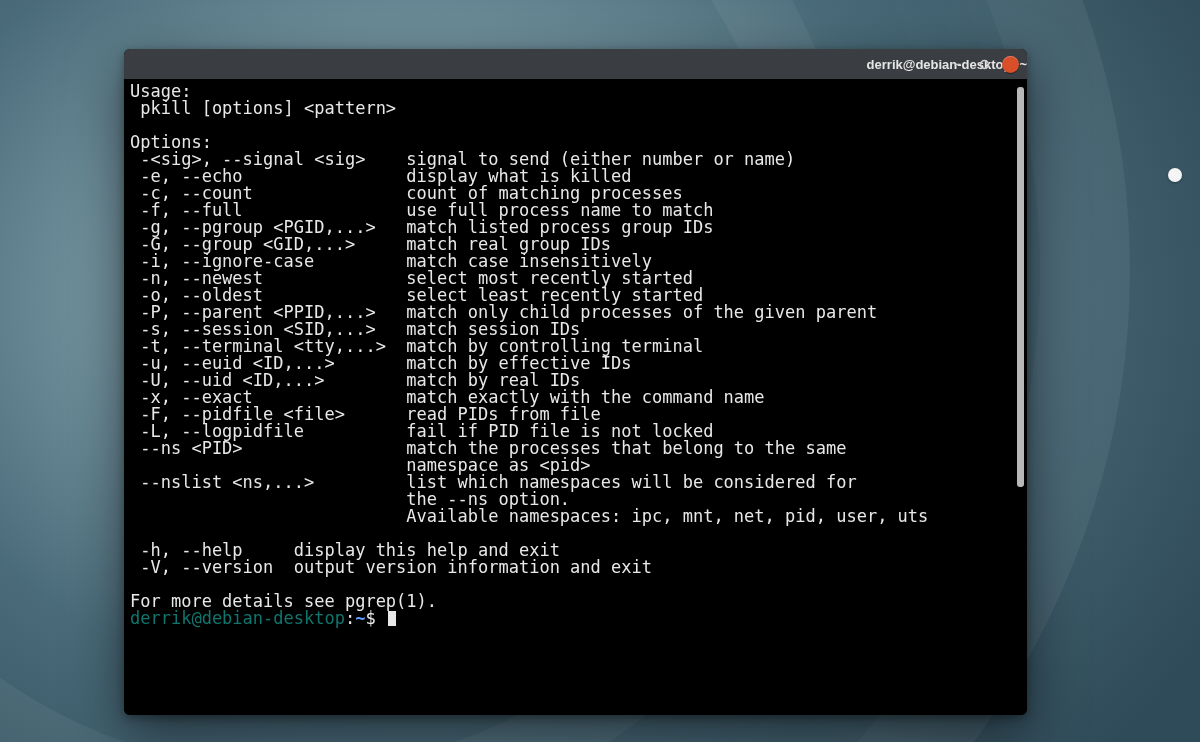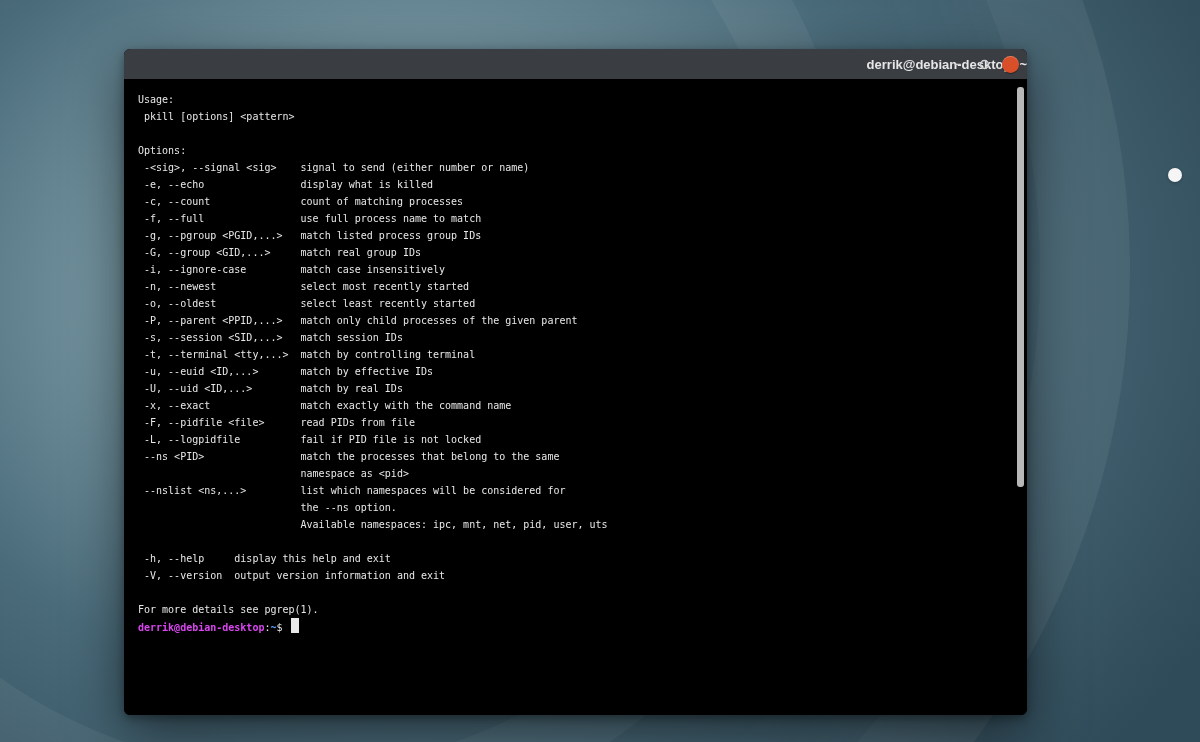--- a/index.html
+++ b/index.html
@@ -127,42 +127,42 @@
     height: 636px;
     box-sizing: border-box;
     display: flex;
   }
   .term-scroll {
     flex: 1;
     overflow: hidden;
   }
   .term-text {
     font-family: "DejaVu Sans Mono", "Liberation Mono", Menlo, Consolas, monospace;
-    font-size: 10px;
+    font-size: 17px;
     line-height: 17px;
     color: #e8e8e8;
     white-space: pre;
-    margin: 8px;
+    margin: 0;
   }
   .scrollbar-track {
     width: 11px;
     background: #000;
     position: relative;
     margin-right: 1px;
   }
   .scrollbar-thumb {
     position: absolute;
     left: 2px;
     width: 7px;
     top: 4px;
     bottom: 224px;
     background: #b8b8b8;
     border-radius: 3px;
   }
-  .prompt-user { color: #d946ef; font-weight: bold; }
+  .prompt-user { color: #0f766e; font-weight: normal; }
   .prompt-colon { color: #e8e8e8; }
   .prompt-path { color: #5c9dff; font-weight: bold; }
   .prompt-dollar { color: #e8e8e8; }
   .cursor {
     display: inline-block;
     width: 8px; height: 15px;
     background: #e8e8e8;
     vertical-align: -2px;
     margin-left: 2px;
   }

